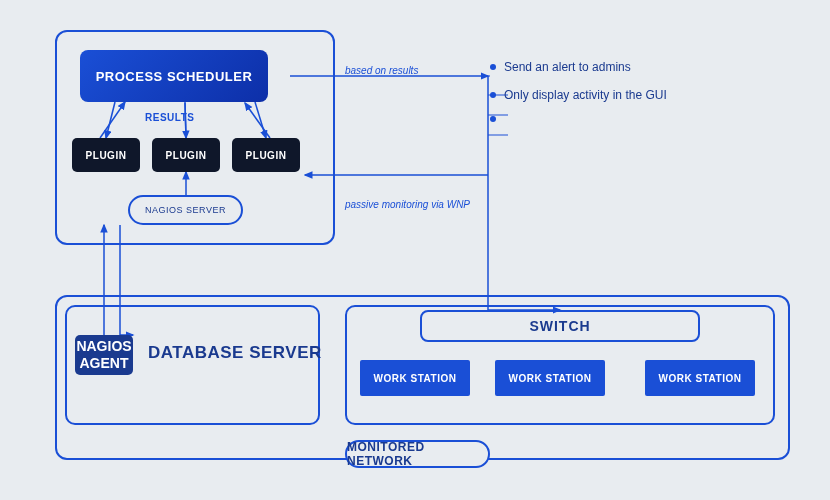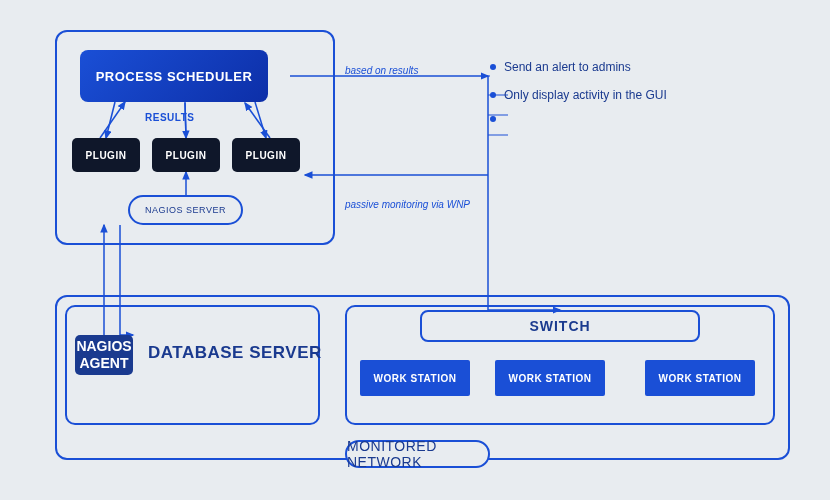--- a/index.html
+++ b/index.html
@@ -166,22 +166,22 @@
       height: 28px;
       border: 2px solid #1a4fd6;
       border-radius: 15px;
       background: #e8ecf0;
       display: flex;
       align-items: center;
       justify-content: center;
     }
     .monitored-network span {
       color: #1a3a8f;
-      font-weight: 400;
-      font-size: 14px;
+      font-weight: 700;
+      font-size: 12px;
       letter-spacing: 0.5px;
     }
 
     
     .switch-box {
       position: absolute;
       top: 305px; left: 345px;
       width: 430px;
       height: 120px;
       border: 2px solid #1a4fd6;

